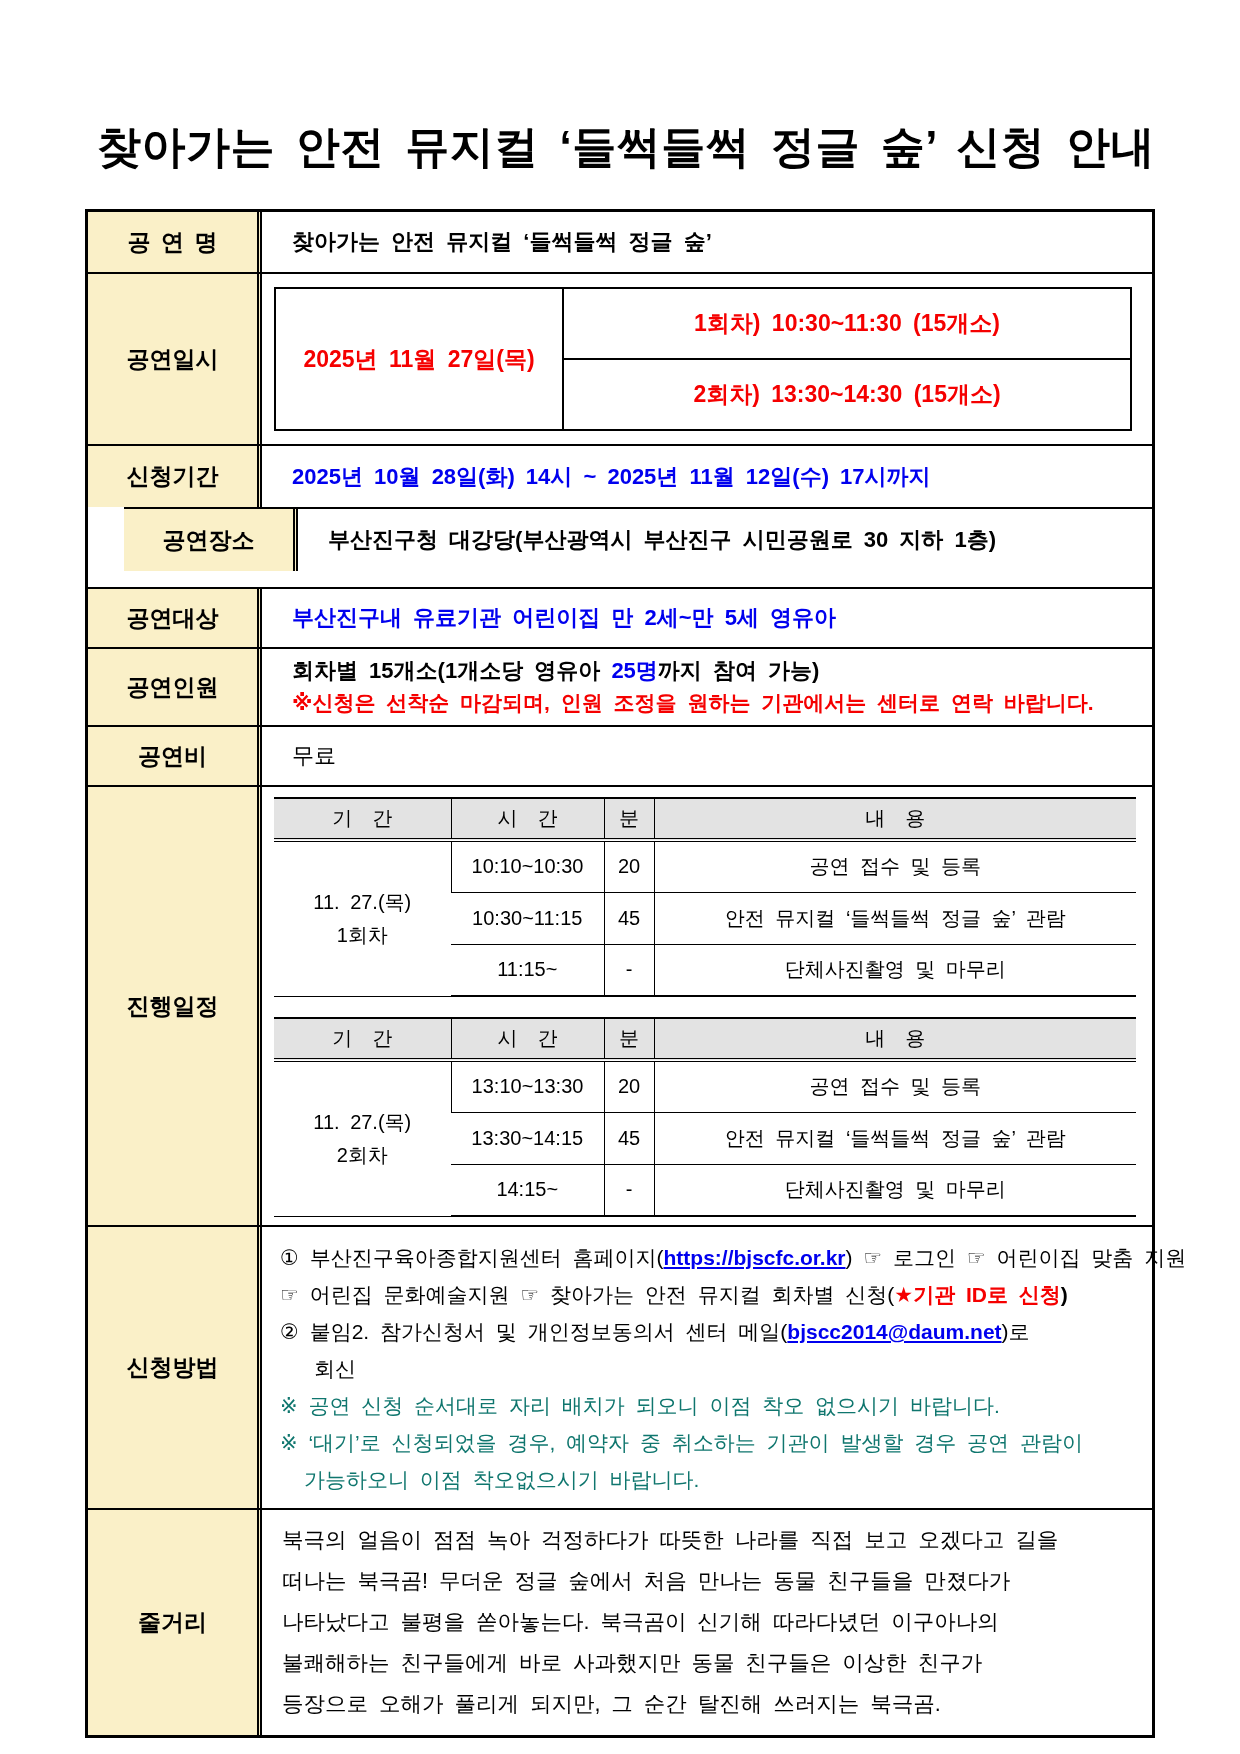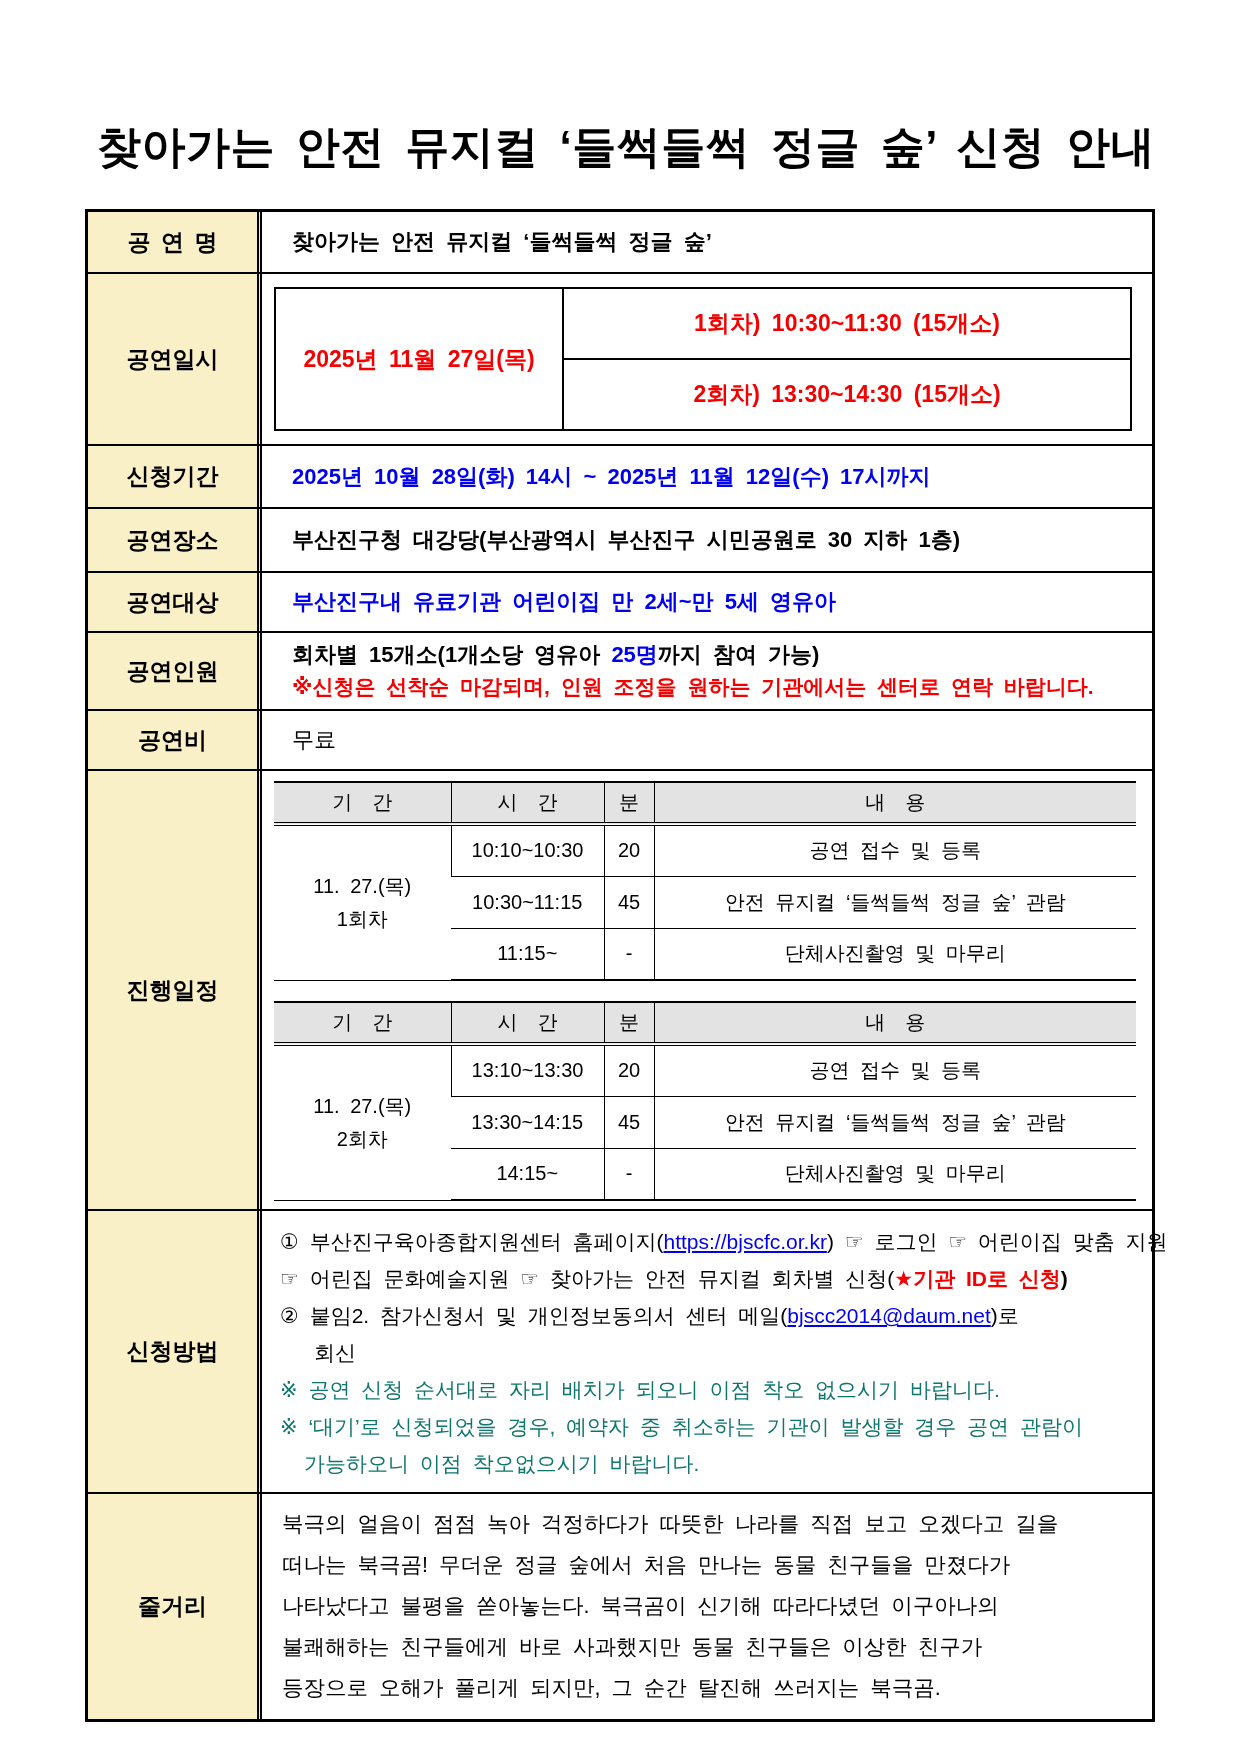--- a/index.html
+++ b/index.html
@@ -44,31 +44,31 @@
     display: flex; flex-direction: column; justify-content: center;
     font-size: 22px;
     padding: 6px 14px 6px 30px;
     word-spacing: 5px;
   }
 
   
   .r-name    { min-height: 60px;  }
   .r-dt      { min-height: 170px; }
   .r-period  { min-height: 63px;  }
-  .r-venue   { min-height: 64px;  }
-  .r-target  { min-height: 60px;  }
+  .r-venue   { min-height: 64px; margin-left: 36px;  }
+  .r-target  { min-height: 60px; margin-top: 16px;  }
   .r-cap     { min-height: 66px;  }
   .r-fee     { min-height: 60px;  }
   .r-sched   { min-height: 385px; }
   .r-apply   { min-height: 255px; }
   .r-syn     { min-height: 210px; }
 
   .bold  { font-weight: bold; }
   .blue  { color: #0000ee; }
-  a.doc-link { color: #0000ee; text-decoration: underline; cursor: pointer; font-weight: normal; }
+  a.doc-link { color: #0000ee; text-decoration: underline; cursor: pointer; font-weight: bold; }
 
   
   .r-dt .content-cell { padding: 13px 20px 13px 12px; }
   .dt-box { display: flex; border: 2px solid #000; height: 144px; }
   .dt-date {
     flex: none; width: 288px;
     display: flex; align-items: center; justify-content: center;
     font-size: 23px; font-weight: bold; color: #f50000;
     border-right: 2px solid #000;
   }

